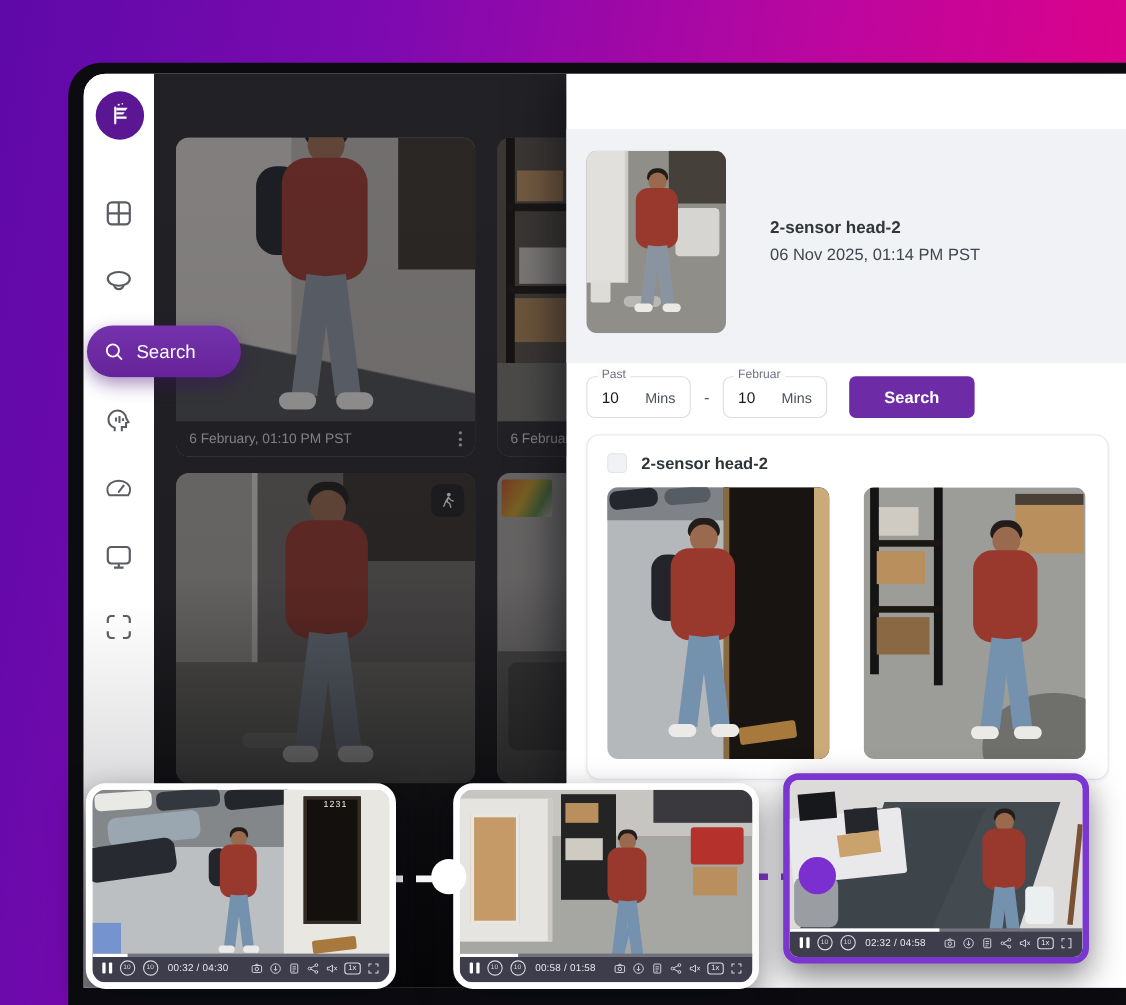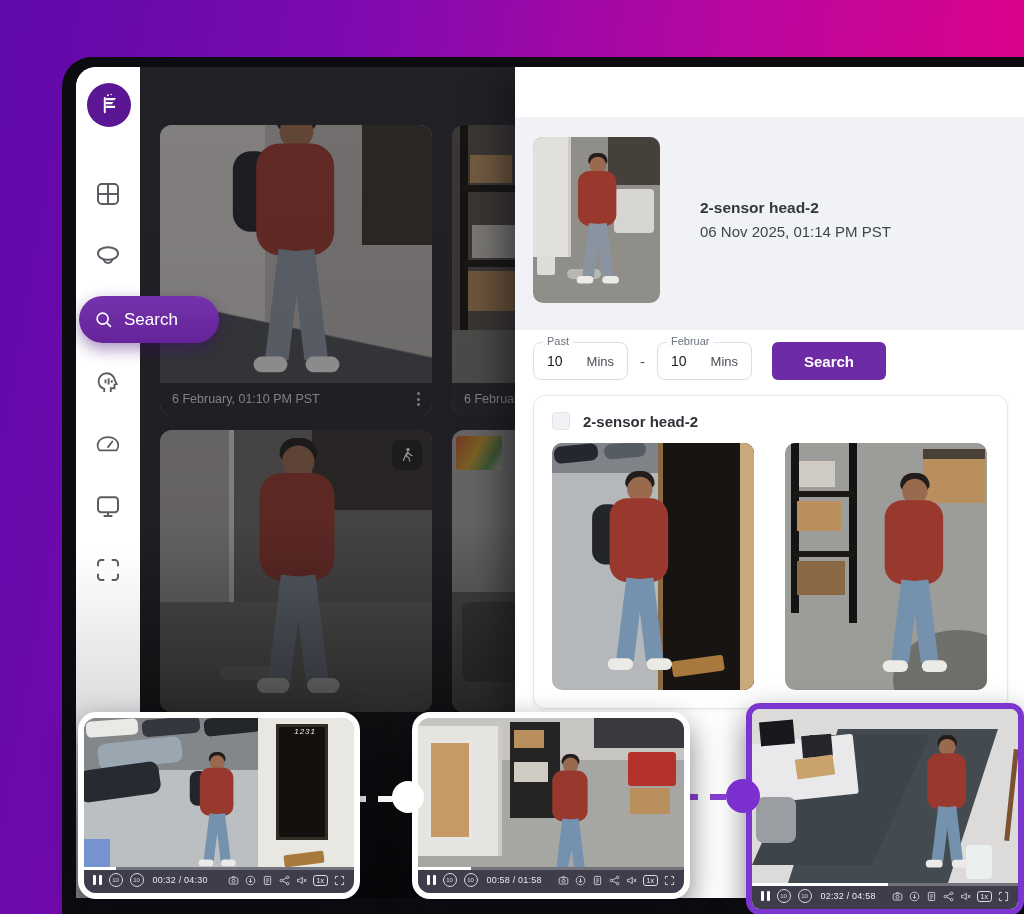--- a/index.html
+++ b/index.html
@@ -112,21 +112,21 @@
   .connector.c1{ left:350px; top:796px; width:58px;
     background:repeating-linear-gradient(90deg,#fff 0 16px,transparent 16px 28px); }
   .connector.c2{ left:682px; top:794px; width:62px;
     background:repeating-linear-gradient(90deg,#8a3fd6 0 16px,transparent 16px 28px); }
   .clip-card{
     position:absolute; background:#fff; border:6px solid #fff; border-radius:18px;
     overflow:hidden; box-shadow:0 12px 30px rgba(8,8,18,.5); z-index:52;
   }
   .clip1{ left:78px; top:712px; width:282px; height:187px; }
   .clip2{ left:412px; top:712px; width:278px; height:187px; }
-  .clip3{ left:746px; top:703px; width:278px; height:212px; border-color:#7a36cf; border-radius:14px; }
+  .clip3{ left:712px; top:703px; width:278px; height:173px; border-color:#7a36cf; border-radius:14px; }
   .node-dot{ position:absolute; border-radius:50%; z-index:55; }
   .node-dot.d1{ left:392px; top:781px; width:32px; height:32px; background:#fff; }
   .node-dot.d2{ left:726px; top:779px; width:34px; height:34px; background:#7c2fd0; }
   .player-bar{
     position:absolute; left:0; right:0; bottom:0; height:26px; background:#3d3d4c;
     display:flex; align-items:center; padding:0 9px; gap:7px; color:#fff;
   }
   .progress-track{ position:absolute; left:0; right:0; top:0; height:3px; background:rgba(255,255,255,.28); }
   .progress-fill{ height:100%; background:#fff; }
   .pb-pause{ display:flex; gap:2.5px; }
@@ -409,21 +409,21 @@
       <div class="sd" style="inset:0;background:#bcbfc1;"></div>
       <div class="sd" style="left:0;top:0;width:190px;height:52px;background:#84878a;"></div>
       <div class="sd" style="left:2px;top:2px;width:52px;height:16px;background:#e9e9e6;border-radius:5px;transform:rotate(-4deg);"></div>
       <div class="sd" style="left:58px;top:0px;width:58px;height:17px;background:#33383f;border-radius:6px;transform:rotate(-5deg);"></div>
       <div class="sd" style="left:120px;top:-2px;width:58px;height:18px;background:#23262b;border-radius:6px;transform:rotate(-6deg);"></div>
       <div class="sd" style="left:14px;top:22px;width:84px;height:26px;background:#9aa6b0;border-radius:8px;transform:rotate(-6deg);"></div>
       <div class="sd" style="left:-6px;top:48px;width:82px;height:32px;background:#272a30;border-radius:9px;transform:rotate(-8deg);"></div>
       <div class="sd" style="left:0;bottom:24px;width:26px;height:30px;background:#3a6fd8;opacity:.55;"></div>
       <div class="sd" style="right:0;top:0;width:96px;height:100%;background:#e9e7e2;"></div>
       <div class="sd" style="right:26px;top:6px;width:52px;height:116px;background:#14100d;border:3px solid #332c24;"></div>
-      <div class="door-num" style="right:38px;top:9px;font-style:italic;">1231</div>
+      <div class="door-num" style="right:38px;top:9px;">1231</div>
       <div class="sd" style="right:30px;bottom:28px;width:40px;height:12px;background:#a8793c;border-radius:2px;transform:rotate(-7deg);"></div>
       <div class="person pack jeans" style="left:108px;top:34px;transform:scale(1.12);">
         <div class="p-pack"></div>
           <div class="p-hair"></div>
           <div class="p-head"></div>
         <div class="p-torso"></div>
           <div class="p-leg l"></div>
           <div class="p-leg r"></div>
         <div class="p-shoe l"></div>
           <div class="p-shoe r"></div>

